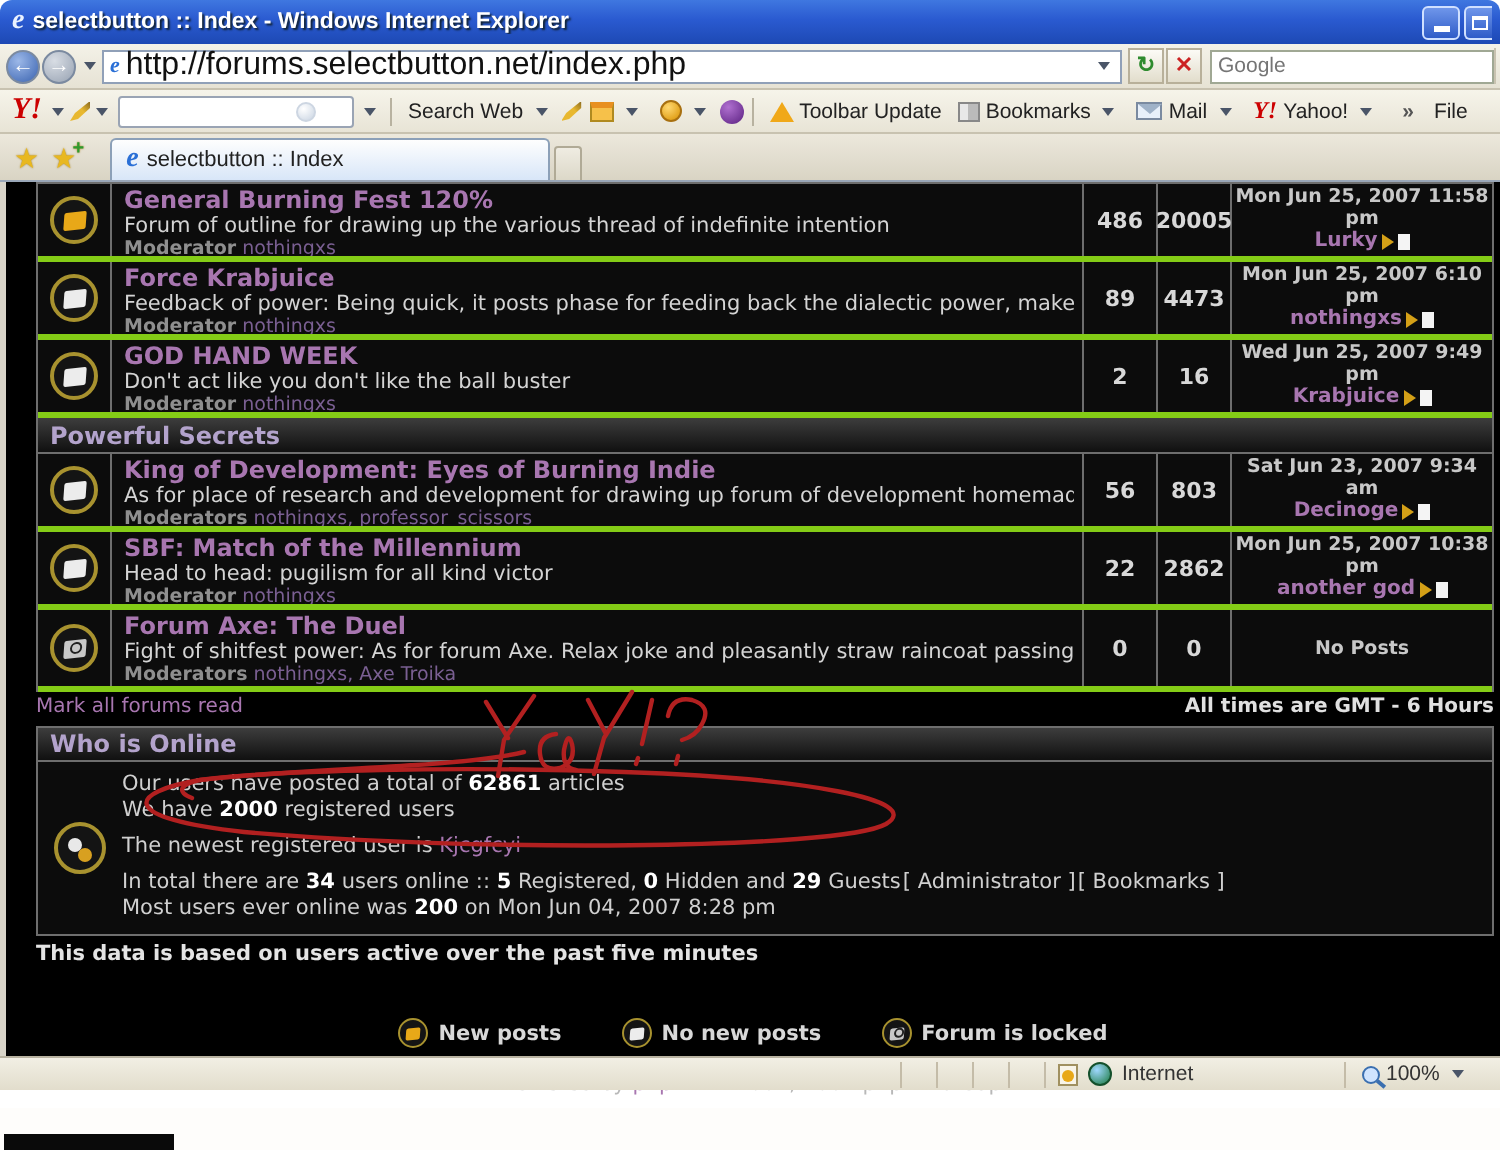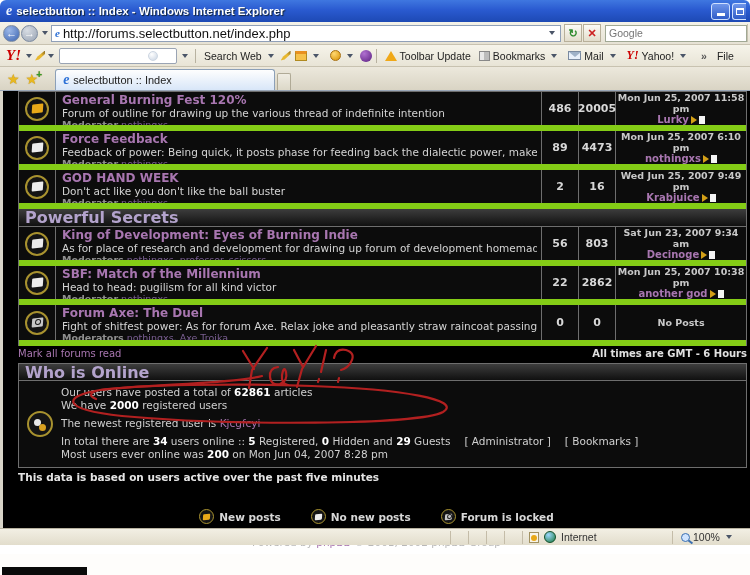--- a/index.html
+++ b/index.html
@@ -22,21 +22,21 @@
 
   
   .addrbar { position:absolute; left:0; top:22px; width:750px; height:23px; background:linear-gradient(180deg,#f4f2e8,#e6e2d4);
     display:flex; align-items:center; padding:0 3px; border-bottom:1px solid #c8c2b0; }
   .navcirc { width:17px; height:17px; border-radius:50%; border:1px solid #7b8aa0; color:#fff; font-size:11px; line-height:15px; text-align:center; margin-right:1px; }
   .navcirc.back { background:radial-gradient(circle at 35% 30%,#9cb8e8,#3a63b0); }
   .navcirc.fwd  { background:radial-gradient(circle at 35% 30%,#d8dde4,#97a2b2); }
   .mini-dd { display:inline-block; width:0; height:0; border-left:3px solid transparent; border-right:3px solid transparent; border-top:4px solid #4a5568; margin:0 3px; }
   .addr-field { flex:1; height:17px; background:#fff; border:1px solid #90a0b8; display:flex; align-items:center; padding:0 2px; margin-right:2px; }
   .addr-field .ie-e { color:#2a6fd6; font-size:11px; margin:0 3px 0 1px; }
-  .addr-input { flex:1; border:none; outline:none; font-size:13px; font-family:"Liberation Sans",sans-serif; color:#111; background:transparent; }
+  .addr-input { flex:1; border:none; outline:none; font-size:16px; font-family:"Liberation Sans",sans-serif; color:#111; background:transparent; }
   .sqbtn { width:18px; height:18px; border:1px solid #b8b09a; background:linear-gradient(180deg,#fcfbf6,#e2ddcc); text-align:center; line-height:16px; font-size:11px; margin-left:1px; }
   .refresh-g { color:#2e8b2e; font-weight:bold; }
   .stop-r { color:#cc2222; font-weight:bold; }
   .gbox { width:142px; height:17px; background:#fff; border:1px solid #a0a894; display:flex; align-items:center; margin-left:4px; }
   .gbox input { flex:1; border:none; outline:none; font-size:10.5px; color:#999; padding:0 3px; background:transparent; font-family:"Liberation Sans",sans-serif; }
   .magbtn { width:14px; height:18px; border-left:1px solid #c8c2b0; position:relative; }
 
   
   .ytoolbar { position:absolute; left:0; top:45px; width:750px; height:22px; background:linear-gradient(180deg,#f6f4ea,#e8e4d6);
     display:flex; align-items:center; padding:0 6px; border-bottom:1px solid #c8c2b0; font-size:10.5px; color:#222; }
@@ -72,21 +72,21 @@
   .ic-feed { display:inline-block; width:12px; height:12px; background:#c8c4b8; border-radius:2px; position:relative; }
   .ic-feed::after { content:""; position:absolute; left:2px; bottom:2px; width:3px; height:3px; border-radius:50%; background:#fff; }
   .ic-print { display:inline-block; width:13px; height:9px; background:#cfd4da; border:1px solid #7a828c; border-radius:1px; position:relative; margin-top:3px; }
   .ic-print::before { content:""; position:absolute; left:2px; top:-4px; width:8px; height:4px; background:#eef1f4; border:1px solid #7a828c; }
   .ic-page { display:inline-block; width:9px; height:11px; background:#fff; border:1px solid #7a828c; }
   .ic-gear { display:inline-block; width:11px; height:11px; border-radius:50%; border:2px dotted #6a7280; background:#cfd4da; }
 
   
   .content { position:absolute; left:0; top:91px; width:750px; height:446px; background:#000; border-left:3px solid #d8d4c8; font-family:"DejaVu Sans", sans-serif; }
   .ftable { margin-left:15px; width:729px; border:1px solid #6e6e6e; border-bottom:none; }
-  .frow { display:flex; height:39px; border-bottom:6px solid #84cc16; background:#0c0c0c; }
+  .frow { display:flex; height:39px; border-bottom:3px solid #84cc16; background:#0c0c0c; }
   .cell { border-right:1px solid #6e6e6e; }
   .icon-cell { width:37px; display:flex; align-items:center; justify-content:center; }
   .main-cell { flex:1; padding:2px 4px 0 6px; overflow:hidden; }
   .num-cell { width:37px; display:flex; align-items:center; justify-content:center; font-size:11px; font-weight:bold; color:#d8d8d8; }
   .last-cell { width:130px; border-right:none; display:flex; flex-direction:column; align-items:center; justify-content:center; font-size:9.5px; font-weight:bold; color:#c8c8c8; text-align:center; }
   .ftitle { display:block; color:#a876b0; font-weight:bold; font-size:12px; text-decoration:none; line-height:13px; }
   .fdesc { color:#d4d4d4; font-size:10.5px; line-height:12px; white-space:nowrap; overflow:hidden; }
   .fmod { font-size:9.5px; line-height:11px; }
   .fmod b { color:#8f8f8f; }
   .fmod .modnames { color:#7a5f92; }
@@ -98,37 +98,37 @@
 
   .ficon { width:24px; height:24px; border-radius:50%; border:2px solid #a8922f; background:#141414; display:flex; align-items:center; justify-content:center; }
   .folder { width:11px; height:9px; border-radius:1px; transform:skewX(-10deg) rotate(-6deg); }
   .ficon.new .folder { background:#e8a818; }
   .ficon.old .folder { background:#ececec; }
   .ficon.lock .folder { background:#c8c8c8; position:relative; }
   .ficon.lock .folder::after { content:""; position:absolute; left:3px; top:1px; width:4px; height:4px; border:1.5px solid #222; border-radius:50%; }
 
   .catbar, .whobar { margin-left:15px; width:729px; height:18px; background:linear-gradient(180deg,#3d3d3d,#101010);
     border:1px solid #6e6e6e; border-top:none; display:flex; align-items:center; padding:0 6px; }
-  .catbar span, .whobar span { color:#b3a3cc; font-weight:bold; font-size:16px; }
+  .catbar span, .whobar span { color:#b3a3cc; font-weight:bold; font-size:12px; }
   .whobar { border-top:1px solid #6e6e6e; margin-top:3px; }
 
   .subrow { margin-left:15px; width:729px; display:flex; justify-content:space-between; align-items:center; height:14px; font-size:10px; }
   .subrow .markread { color:#a876b0; text-decoration:none; font-weight:normal; }
   .subrow .gmt { color:#e0e0e0; font-weight:bold; }
 
   .whobody { margin-left:15px; width:729px; border:1px solid #6e6e6e; border-top:none; background:#0c0c0c; display:flex; padding:5px 0 6px 0; }
   .who-icon-col { width:42px; display:flex; align-items:center; justify-content:center; }
   .who-icon { width:26px; height:26px; border-radius:50%; border:2px solid #a8922f; background:#141414; position:relative; }
   .who-icon::before { content:""; position:absolute; left:5px; top:6px; width:7px; height:7px; border-radius:50%; background:#e8e8e8; }
   .who-icon::after { content:""; position:absolute; left:10px; top:11px; width:7px; height:7px; border-radius:50%; background:#d8a020; }
   .who-lines { flex:1; font-size:10.5px; color:#d0d0d0; line-height:13px; }
   .who-lines b { color:#fff; }
   .who-lines .wlink { color:#a876b0; text-decoration:none; }
   .wgap { height:5px; }
-  .bracket { margin-left:14px;text-align:right; }
+  .bracket { margin-left:1px;text-align:right; }
 
   .datanote { margin-left:15px; color:#e4e4e4; font-size:10.5px; font-weight:bold; padding-top:3px; }
 
   .legend { display:flex; justify-content:center; gap:30px; margin-top:26px; align-items:center; }
   .legend-item { display:flex; align-items:center; gap:5px; color:#d8d8d8; font-size:10.5px; font-weight:bold; }
   .legend-item .ficon { width:15px; height:15px; border-width:1.5px; }
   .legend-item .folder { width:7px; height:6px; }
   .legend-item .ficon.lock .folder::after { left:1.5px; top:0px; width:3px; height:3px; border-width:1px; }
 
   .powered { text-align:center; margin-top:12px; font-size:10.5px; color:#b8b8b8; }
@@ -269,21 +269,21 @@
         </div>
       </div>
 
       <div class="frow">
         <div class="cell icon-cell">
             <span class="ficon old">
               <span class="folder"></span>
             </span>
           </div>
         <div class="cell main-cell">
-          <a href="#" class="ftitle">Force Feedback</a>
+          <a href="#" class="ftitle">Force Krabjuice</a>
           <div class="fdesc">Feedback of power: Being quick, it posts phase for feeding back the dialectic power, makes discuss</div>
           <div class="fmod"><b>Moderator</b> <span class="modnames">nothingxs</span></div>
         </div>
         <div class="cell num-cell">89</div>
         <div class="cell num-cell">4473</div>
         <div class="cell last-cell">
           <div class="ldate">Mon Jun 25, 2007 6:10 pm</div>
           <div class="luser">
               <a href="#">nothingxs</a>
               <span class="goarrow"></span>

